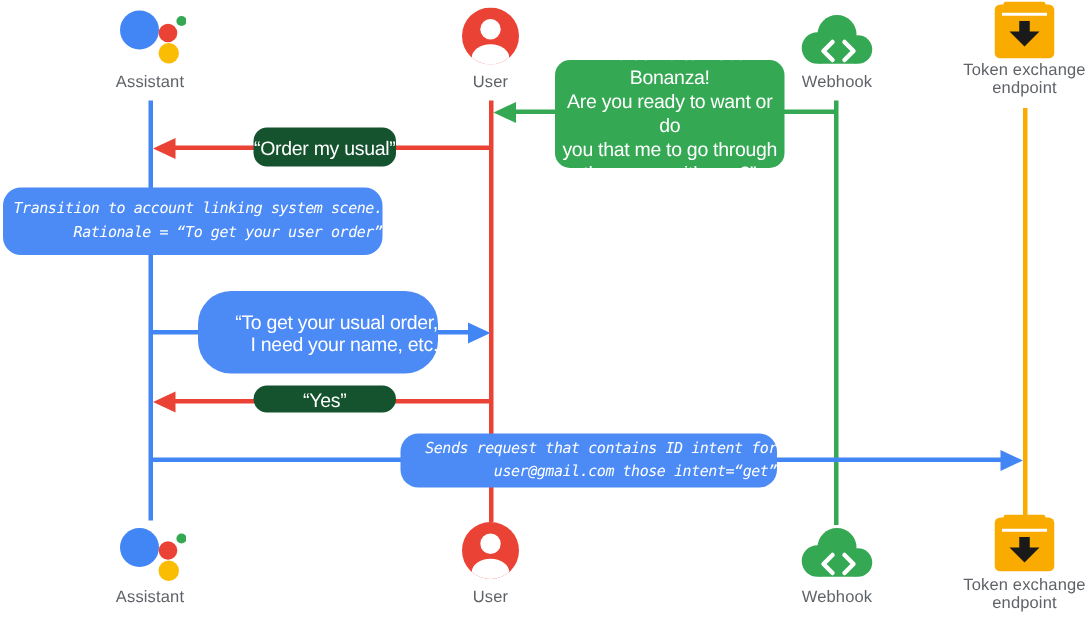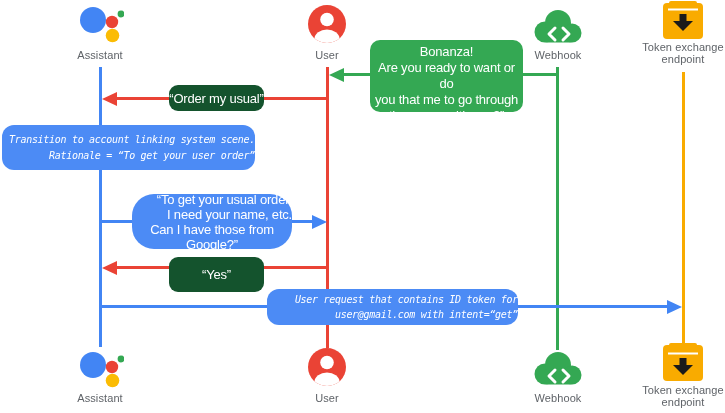--- a/index.html
+++ b/index.html
@@ -84,30 +84,29 @@
   </div>
 
   <div class="msg msg-blue msg-mono" style="left:2px;top:125px;width:253px;height:45px;">
     <div>Transition to account linking system scene.</div>
     <div>Rationale = “To get your user order”</div>
   </div>
 
   <div class="msg msg-blue" style="left:132px;top:194px;width:160px;height:55px;border-radius:22px;">
     <div>“To get your usual order,</div>
     <div>I need your name, etc.</div>
-    <div>Can I have those from Google?”</div>
   </div>
 
-  <div class="msg msg-red" style="left:169px;top:257px;width:95px;height:35px;">
+  <div class="msg msg-red" style="left:169px;top:257px;width:95px;height:18px;">
     <div>“Yes”</div>
   </div>
 
   <div class="msg msg-blue msg-mono" style="left:267px;top:289px;width:251px;height:36px;line-height:15px;">
-    <div>User request that contains ID token for</div>
-    <div>user@gmail.com with intent=“get”</div>
+    <div>Sends request that contains ID intent for</div>
+    <div>user@gmail.com those intent=“get”</div>
   </div>
 
   <svg class="icon" style="left:76px;top:0px;" width="48" height="44" viewBox="0 0 48 44">
     <circle cx="17" cy="20" r="13" fill="#4285F4"></circle>
     <circle cx="36" cy="22" r="6.2" fill="#EA4335"></circle>
     <circle cx="45" cy="14" r="3.4" fill="#34A853"></circle>
     <circle cx="36.5" cy="35.5" r="6.8" fill="#FBBC04"></circle>
   </svg>
   <div class="actor-label" style="left:60px;top:49px;width:80px;">Assistant</div>
 

